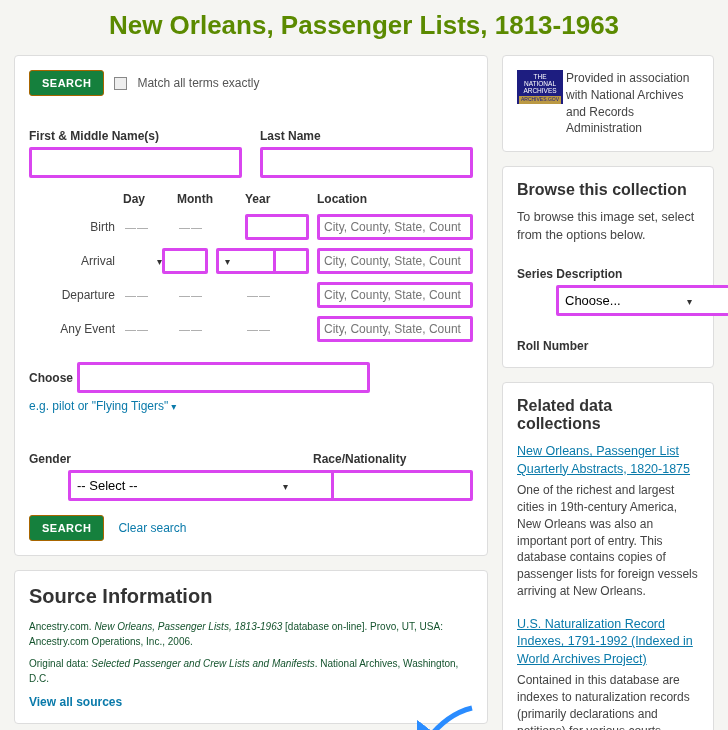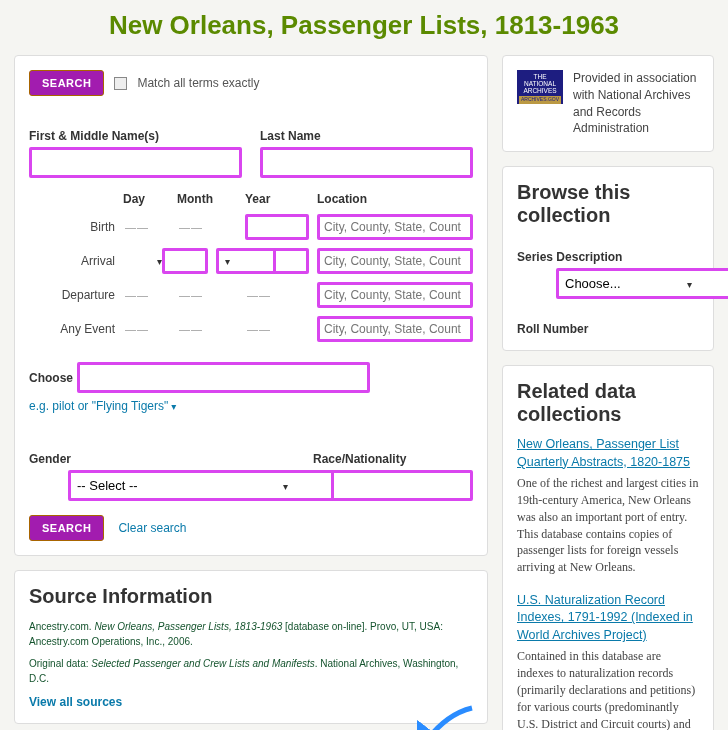--- a/index.html
+++ b/index.html
@@ -3,21 +3,21 @@
 <meta charset="utf-8">
 <style>
   * { box-sizing: border-box; margin: 0; padding: 0; }
   body { font-family: Arial, Helvetica, sans-serif; font-size: 13px; color: #333; background: #f5f5f2; width: 728px; }
   .wrap { padding: 0 14px 20px 14px; }
   h1.title { color: #5b8a00; font-size: 26px; font-weight: 700; text-align: center; padding: 10px 0 14px; }
   .layout { display: flex; gap: 14px; align-items: flex-start; }
   .left { flex: 1; display: flex; flex-direction: column; gap: 14px; }
   .right { width: 212px; display: flex; flex-direction: column; gap: 14px; }
   .panel { background: #fff; border: 1px solid #ddd; border-radius: 4px; padding: 14px; }
-  .btn-search { background: #a21caf; border: 1px solid #a86500; color: #fff; font-weight: 700; font-size: 11px; padding: 6px 12px; border-radius: 3px; letter-spacing: 0.5px; cursor: pointer; }
+  .btn-search { background: #15803d; border: 1px solid #a86500; color: #fff; font-weight: 700; font-size: 11px; padding: 6px 12px; border-radius: 3px; letter-spacing: 0.5px; cursor: pointer; }
   .top-row { display: flex; align-items: center; gap: 10px; margin-bottom: 10px; }
   .chk { width: 13px; height: 13px; border: 1px solid #888; background: #eee; display: inline-block; vertical-align: middle; }
   .chk-lbl { color: #555; font-size: 12px; }
   .name-row { display: flex; gap: 18px; margin-bottom: 14px; }
   .field { display: flex; flex-direction: column; gap: 4px; flex: 1; }
   .lbl { font-size: 12px; font-weight: 700; color: #333; margin-top: 23px; }
   .inp, .sel { border: 3px solid #d946ef; border-radius: 2px; padding: 5px 6px; font-size: 13px; width: 100%; background: #fff; font-family: inherit; }
   .sel { appearance: none; background-image: none; padding-right: 18px; margin-left: 39px; }
   .sel-wrap { position: relative; }
   .sel-wrap::after { content: '▾'; position: absolute; right: 7px; top: 50%; transform: translateY(-50%); font-size: 10px; color: #333; pointer-events: none; }
@@ -29,28 +29,28 @@
   .date-grid .sel-wrap .sel { height: 26px; padding: 3px 4px; font-size: 12px; }
   .eg { color: #0a7aaa; font-size: 12px; margin-top: 6px; }
   .eg .car { font-size: 10px; margin-left: 3px; }
   .bot-row { display: flex; gap: 18px; margin-top: 16px; }
   .gender { width: 120px; }
   .btn-row { margin-top: 14px; display: flex; align-items: center; gap: 14px; }
   .link { color: #0a7aaa; text-decoration: none; font-size: 12px; cursor: pointer; }
   h2.sec { font-size: 20px; font-weight: 700; color: #333; margin-bottom: 12px; }
   .para { font-size: 10px; color: #14532d; line-height: 1.45; margin-bottom: 8px; }
   .para em, .ital { font-style: italic; }
-  .rt-head { font-size: 20px; font-weight: 700; color: #333; margin-bottom: 10px; }
-  .assoc { display: flex; gap: 10px; }
+  .rt-head { font-size: 16px; font-weight: 700; color: #333; margin-bottom: 10px; }
+  .assoc { display: flex; gap: 3px; }
   .badge { width: 46px; height: 34px; background: #1d1d80; color: #fff; font-size: 6.5px; text-align: center; padding: 3px 2px; line-height: 1.1; flex-shrink: 0; }
   .badge .bar { background: #bb9943; color: #1d1d80; font-size: 5px; margin-top: 2px; padding: 1px 0; }
   .assoc-txt { font-size: 12px; color: #444; line-height: 1.4; }
   .browse-txt { font-size: 12.5px; color: #444; line-height: 1.4; margin-bottom: 10px; }
   .rel-link { color: #0a7aaa; text-decoration: underline; font-size: 12.5px; line-height: 1.4; display: block; margin-bottom: 4px; }
-  .rel-desc { font-size: 12px; color: #444; line-height: 1.4; margin-bottom: 16px; font-family: Liberation Serif, serif; }
+  .rel-desc { font-size: 12px; color: #444; line-height: 1.4; margin-bottom: 16px; }
   .arrow-overlay { position: relative; }
   .arrow-svg { position: absolute; top: -35px; right: 10px; width: 60px; height: 44px; pointer-events: none; }
 </style>
 </head>
 <body>
 
 <div class="wrap">
   <h1 class="title">New Orleans, Passenger Lists, 1813-1963</h1>
 
   <div class="layout">
@@ -160,20 +160,21 @@
             <div>NATIONAL</div>
             <div>ARCHIVES</div>
             <div class="bar">ARCHIVES.GOV</div>
           </div>
           <div class="assoc-txt">Provided in association with National Archives and Records Administration</div>
         </div>
       </div>
 
       <div class="panel">
         <div class="rt-head">Browse this collection</div>
+        <div class="browse-txt">To browse this image set, select from the options below.</div>
         <div class="lbl" style="margin-bottom:4px">Series Description</div>
         <div class="sel-wrap" style="margin-bottom:8px"><select class="sel"><option>Choose...</option></select></div>
         <div class="lbl">Roll Number</div>
       </div>
 
       <div class="panel">
         <div class="rt-head">Related data collections</div>
         <a class="rel-link">New Orleans, Passenger List Quarterly Abstracts, 1820-1875</a>
         <div class="rel-desc">One of the richest and largest cities in 19th-century America, New Orleans was also an important port of entry. This database contains copies of passenger lists for foreign vessels arriving at New Orleans.</div>
         <a class="rel-link">U.S. Naturalization Record Indexes, 1791-1992 (Indexed in World Archives Project)</a>

